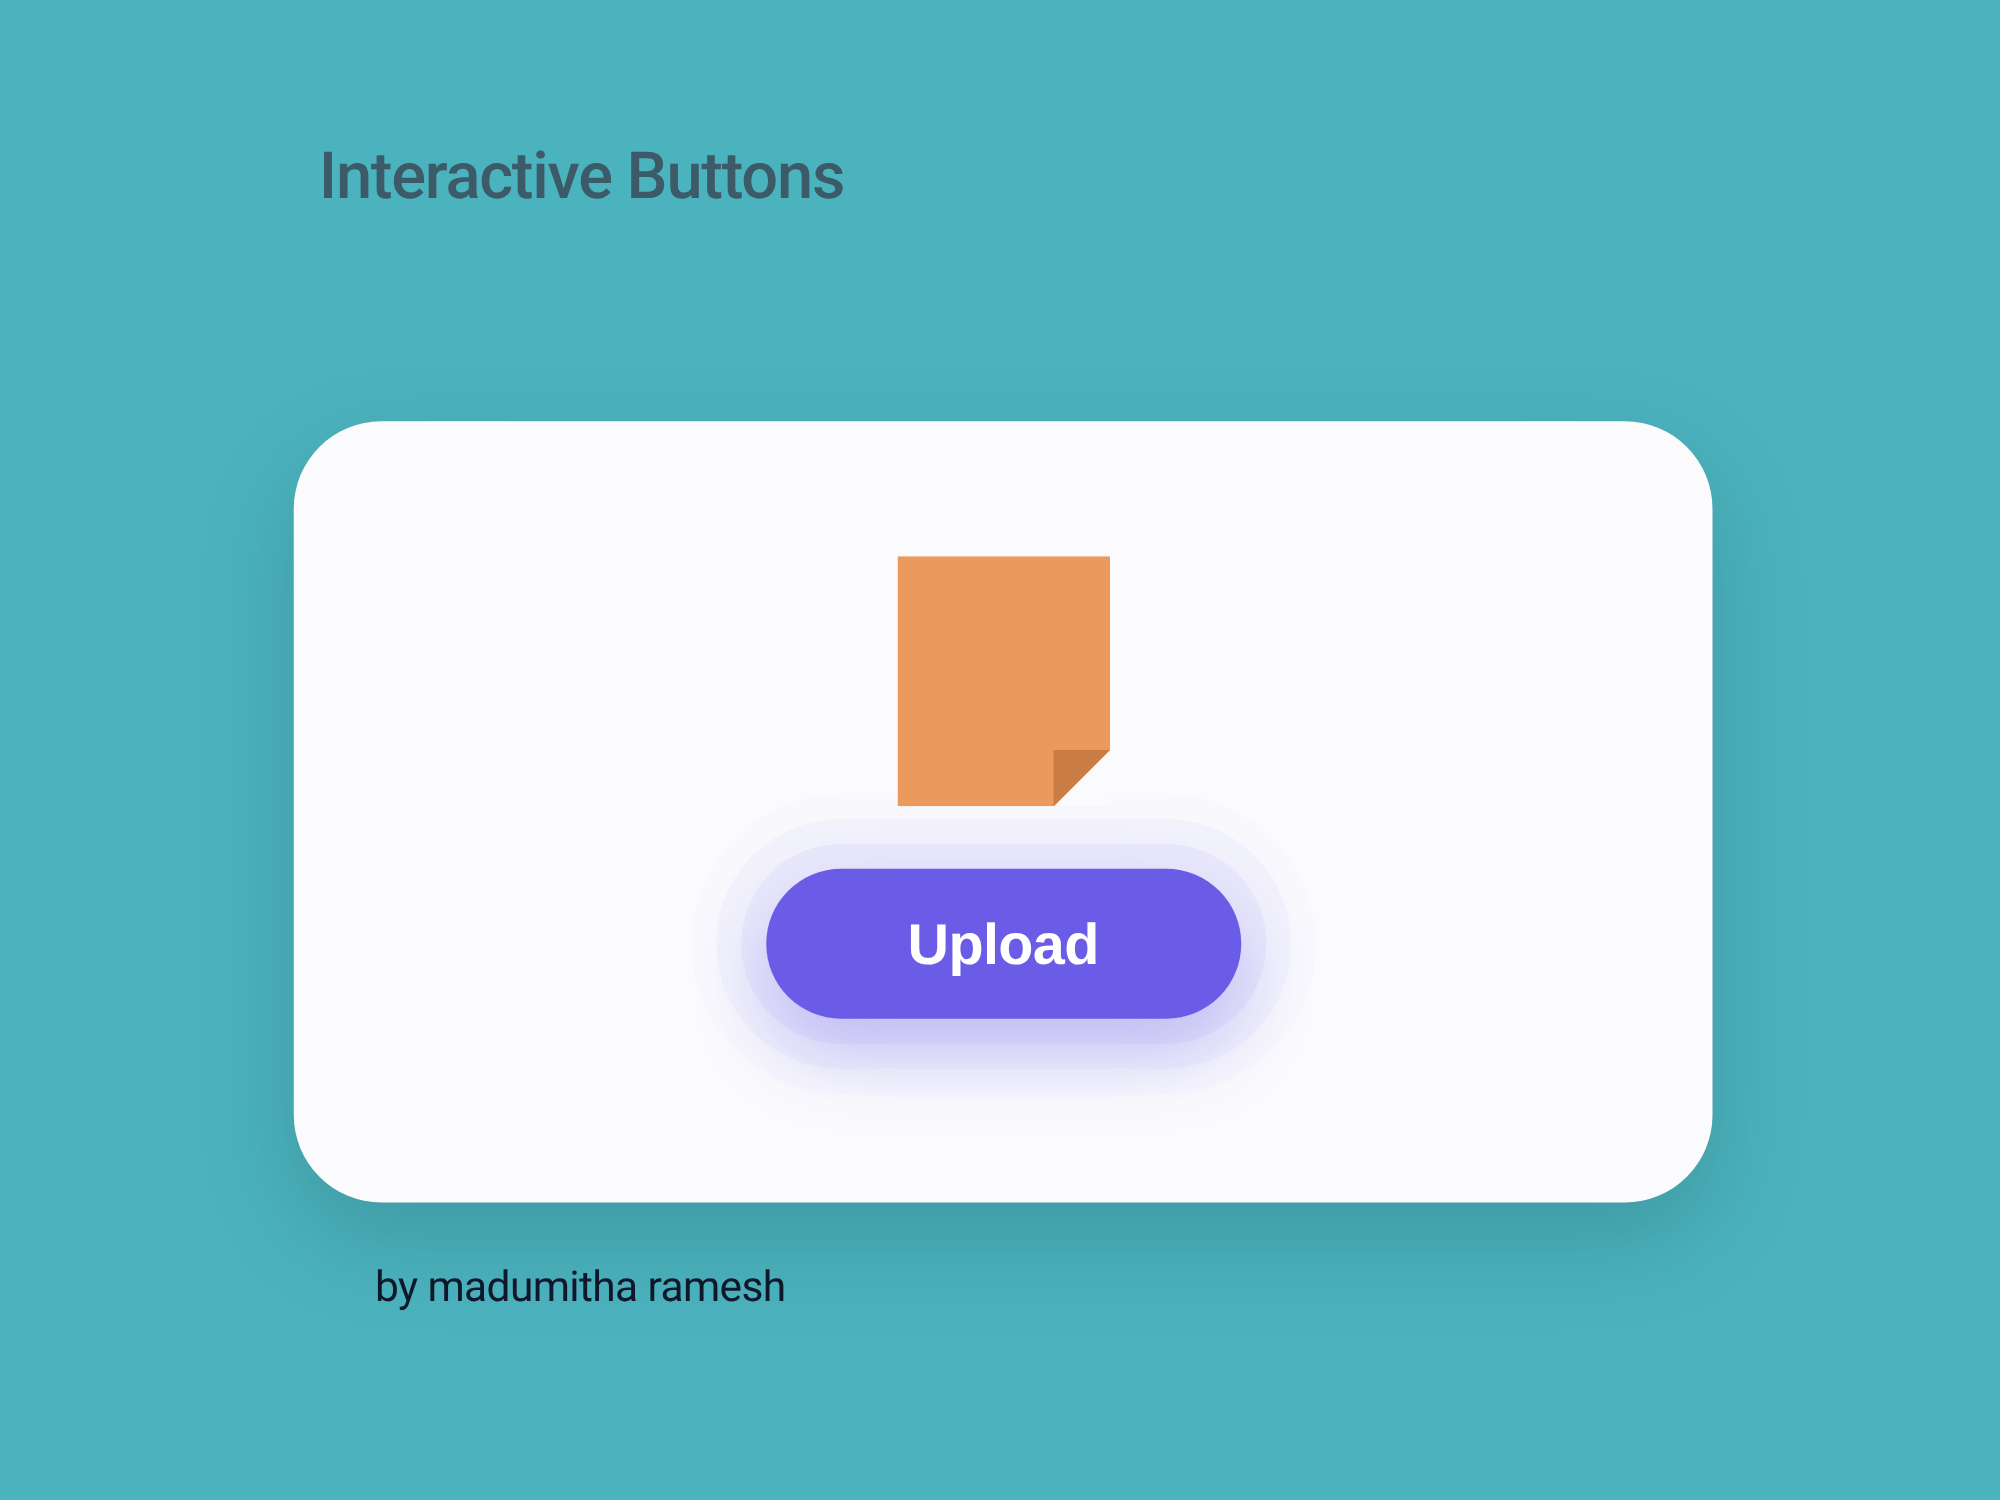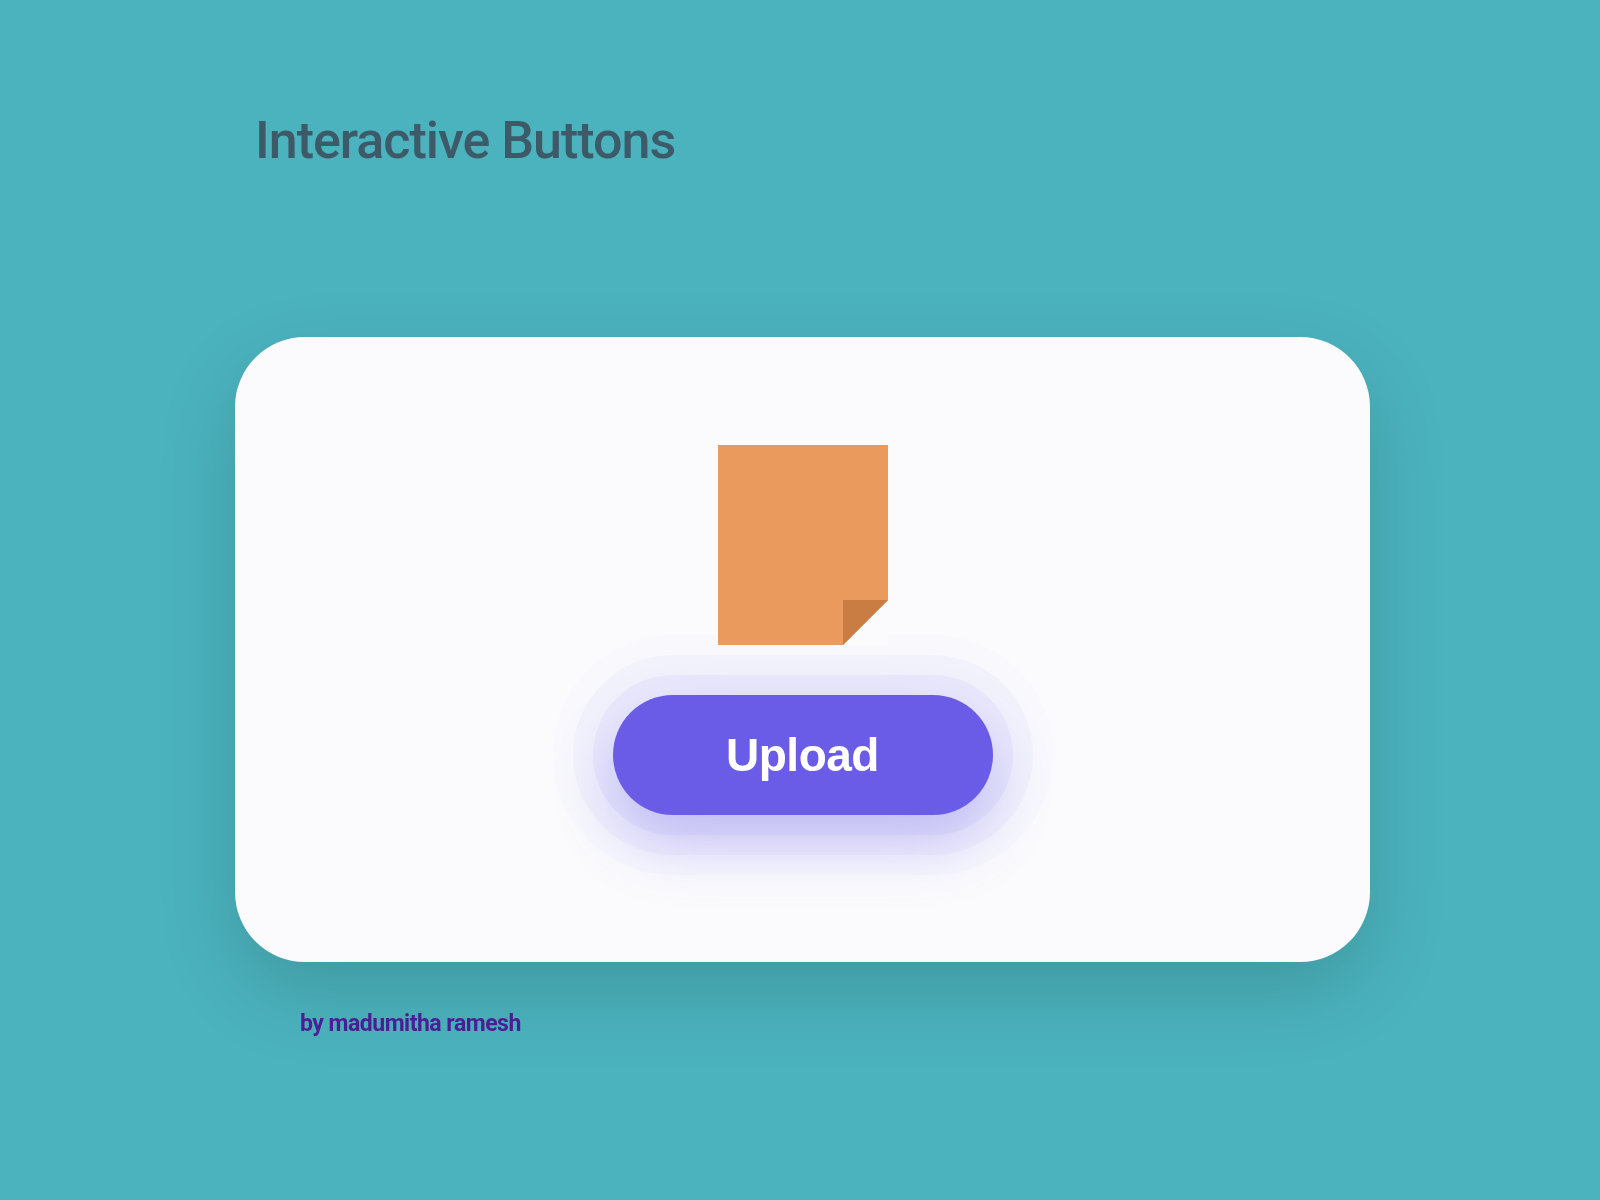--- a/index.html
+++ b/index.html
@@ -77,23 +77,23 @@
                   0 0 0 40px rgba(107, 92, 231, 0.04),
                   0 0 0 60px rgba(107, 92, 231, 0.02),
                   0 30px 60px rgba(107, 92, 231, 0.3);
       letter-spacing: -0.5px;
     }
     
     .credit {
       position: absolute;
       top: 1010px;
       left: 300px;
-      font-size: 23px;
-      font-weight: 700;
-      color: #4c1d95;
+      font-size: 34px;
+      font-weight: 400;
+      color: #0f172a;
       letter-spacing: -0.5px;
     }
   </style>
 </head>
 <body>
 
 <div class="header">
   <div class="subtitle">Interactive Buttons</div>
 </div>
 

